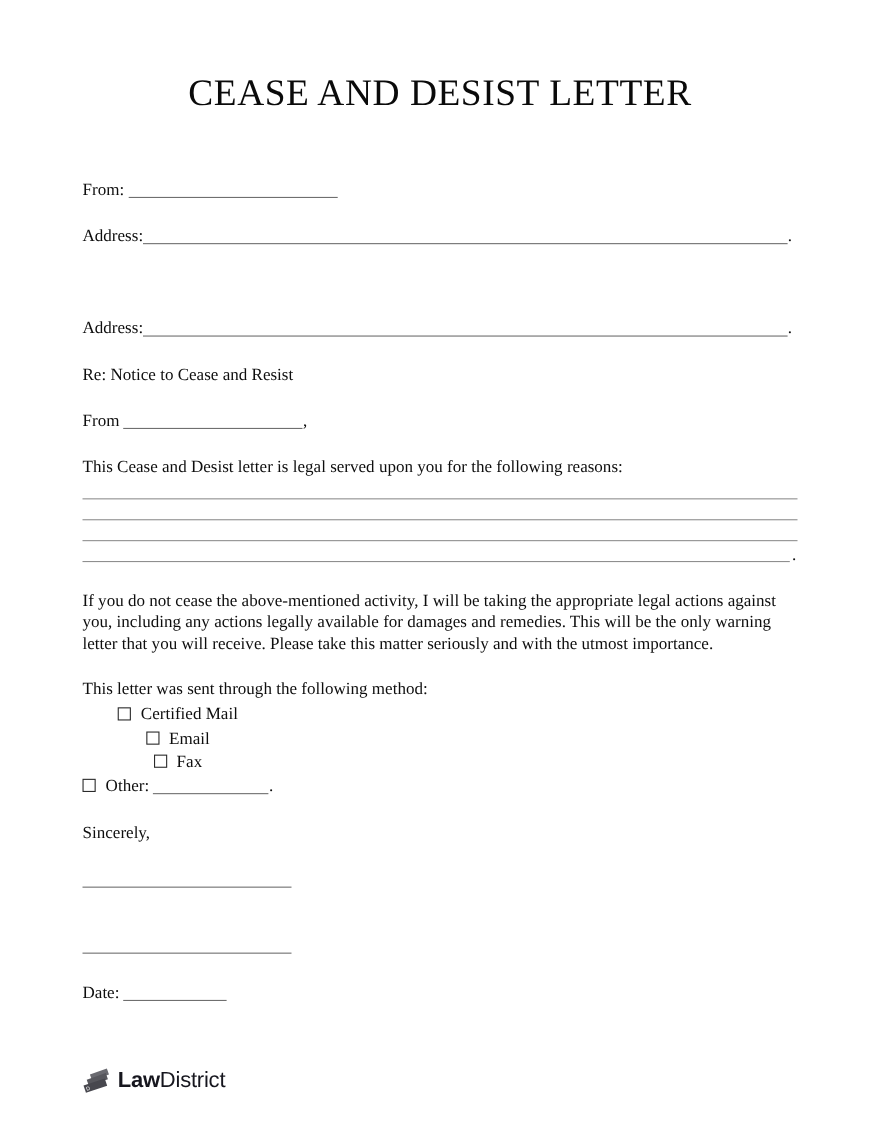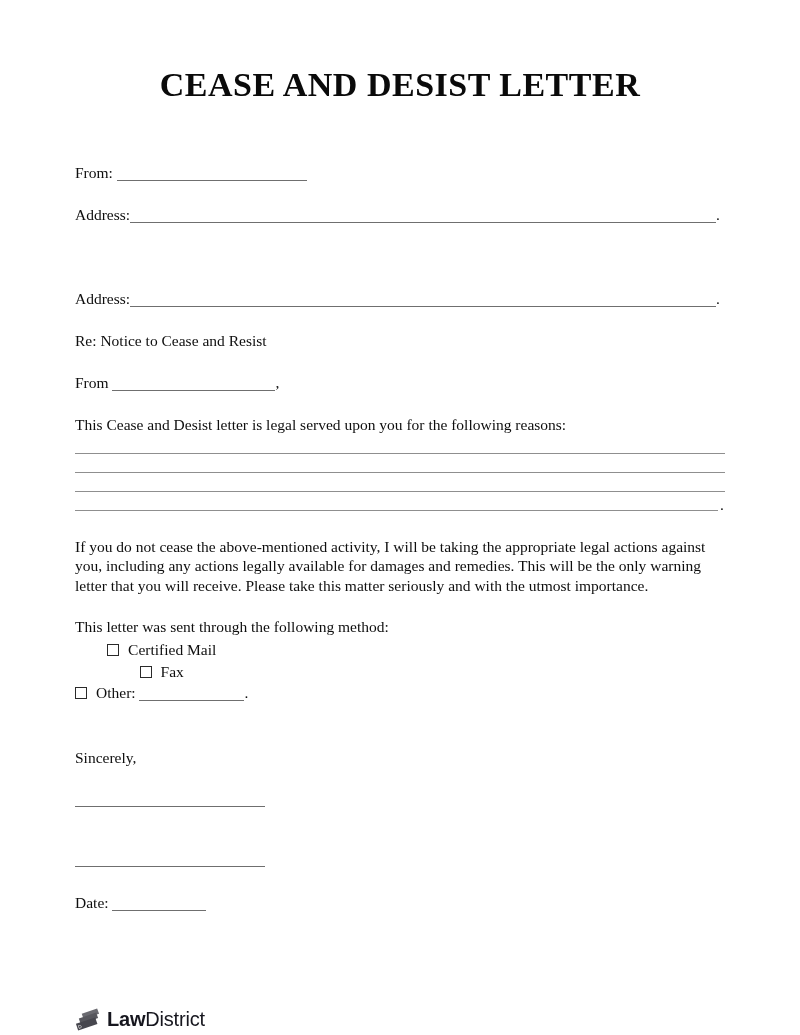--- a/index.html
+++ b/index.html
@@ -13,21 +13,21 @@
     color: #0e0e0e;
     overflow: hidden;
   }
   .title {
     position: absolute;
     top: 66px;
     left: 0;
     width: 100%;
     text-align: center;
     font-size: 34px;
-    font-weight: bold;
+    font-weight: normal;
     letter-spacing: 0.5px;
     color: #0a0a0a;
   }
   .row {
     position: absolute;
     left: 75px;
     width: 655px;
     white-space: nowrap;
   }
   .blank {
@@ -69,21 +69,21 @@
   .sigline {
     position: absolute;
     left: 75px;
     width: 190px;
     height: 0;
     border-top: 1px solid #6f6f6f;
   }
   .logo {
     position: absolute;
     left: 74px;
-    top: 1006px;
+    top: 969px;
     display: flex;
     align-items: center;
     gap: 6px;
     font-family: "Liberation Sans", sans-serif;
     font-size: 20px;
     color: #16161e;
     letter-spacing: -0.2px;
   }
   .logo .law { font-weight: bold; }
   .period { font-size: 15.5px; }
@@ -126,20 +126,23 @@
 
   <div class="para" style="top:537px">If you do not cease the above-mentioned activity, I will be taking the appropriate legal actions against you, including any actions legally available for damages and remedies. This will be the only warning letter that you will receive. Please take this matter seriously and with the utmost importance.</div>
 
   <div class="row" style="top:618px">This letter was sent through the following method:</div>
 
   <div class="cb-group">
     <div class="cb-row">
       <span class="cb"></span><span>Certified Mail</span>
     </div>
     <div class="cb-row">
+      <span class="cb"></span><span>Email</span>
+    </div>
+    <div class="cb-row">
       <span class="cb"></span><span>Fax</span>
     </div>
     <div class="cb-row">
       <span class="cb"></span><span>Other:</span>
       <span class="blank w105"></span><span class="period">.</span>
     </div>
   </div>
 
   <div class="row" style="top:749px">Sincerely,</div>
 

